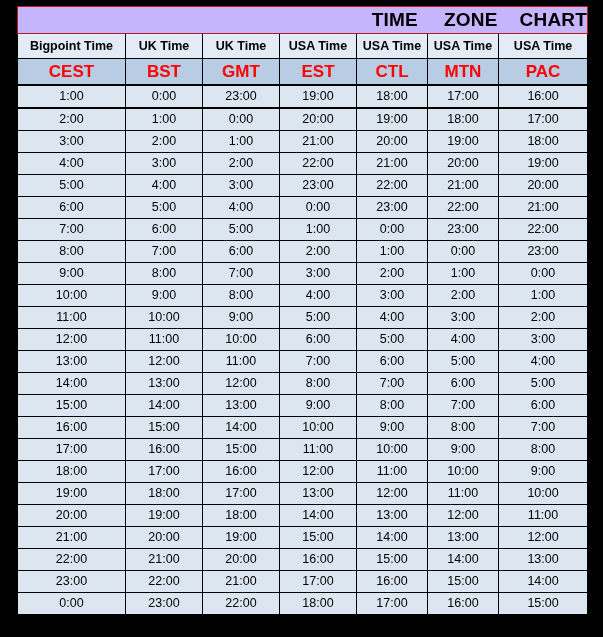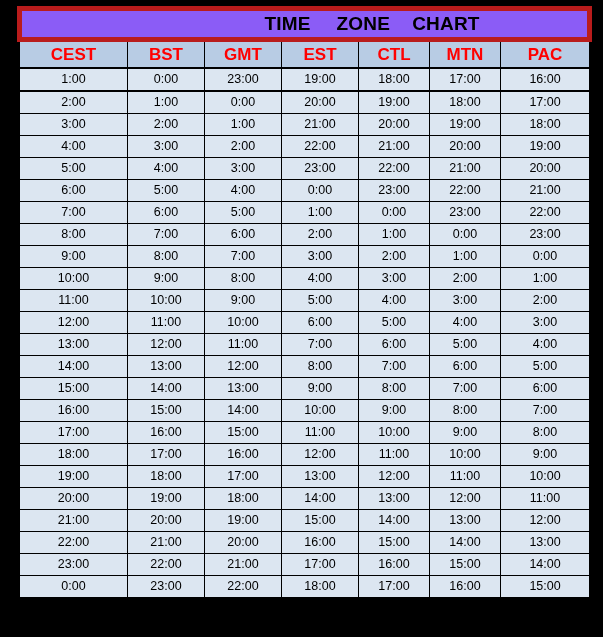--- a/index.html
+++ b/index.html
@@ -46,28 +46,28 @@
   col.c1 { width: 108px; }
   col.c2 { width: 77px; }
   col.c3 { width: 77px; }
   col.c4 { width: 77px; }
   col.c5 { width: 71px; }
   col.c6 { width: 71px; }
   col.c7 { width: 89px; }
 
   
   tr.title-row td {
-    background: #8b5cf6;
+    background: #c4b5fd;
     height: 26px;
     line-height: 26px;
     font-size: 19px;
     font-weight: bold;
-    text-align: center;
+    text-align: right;
     letter-spacing: 0.2px;
-    border: 5px solid #b91c1c;
+    border: 1px solid #b91c1c;
     padding: 0;
   }
   .title-inner {
     display: block;
     padding-left: 135px;
   }
   .title-word {
     display: inline-block;
   }
   .title-gap-a { display: inline-block; width: 26px; }
@@ -122,20 +122,29 @@
         <col class="c7">
     </colgroup>
     <tbody>
       <tr class="title-row">
         <td colspan="7">
           <span class="title-inner">
             <span class="title-word">TIME</span><span class="title-gap-a"></span><span class="title-word">ZONE</span><span class="title-gap-b"></span><span class="title-word">CHART</span>
           </span>
         </td>
       </tr>
+      <tr class="head-row">
+        <td class="col-sep-strong">Bigpoint Time</td>
+        <td>UK Time</td>
+        <td>UK Time</td>
+        <td>USA Time</td>
+        <td>USA Time</td>
+        <td>USA Time</td>
+        <td>USA Time</td>
+      </tr>
       <tr class="abbr-row">
         <td class="col-sep-strong">CEST</td>
         <td>BST</td>
         <td>GMT</td>
         <td>EST</td>
         <td>CTL</td>
         <td>MTN</td>
         <td>PAC</td>
       </tr>
 

